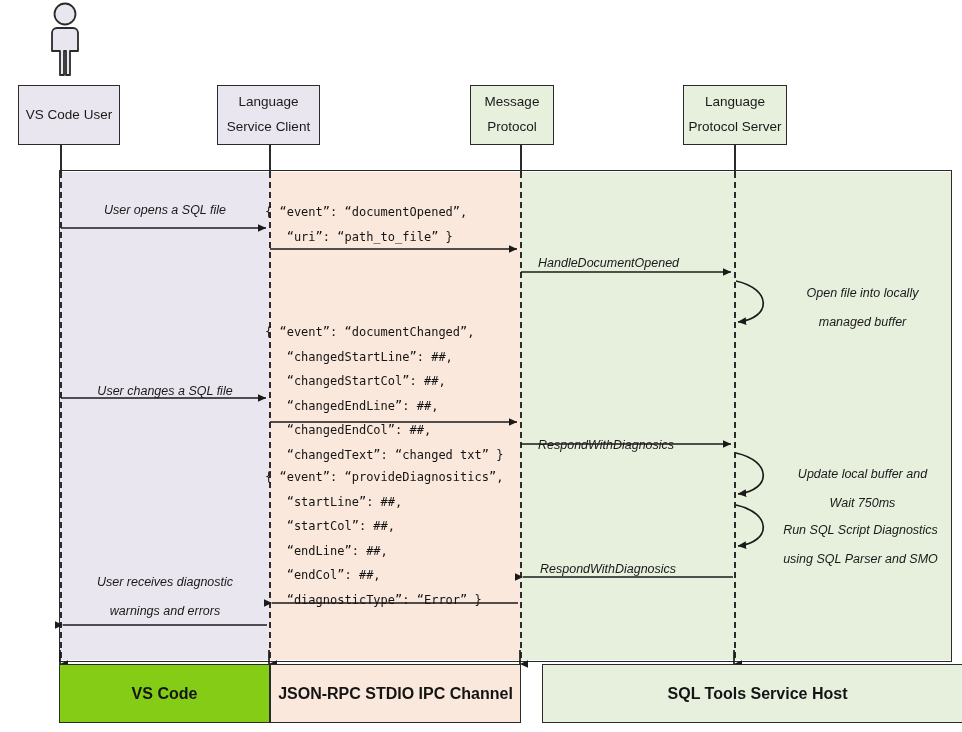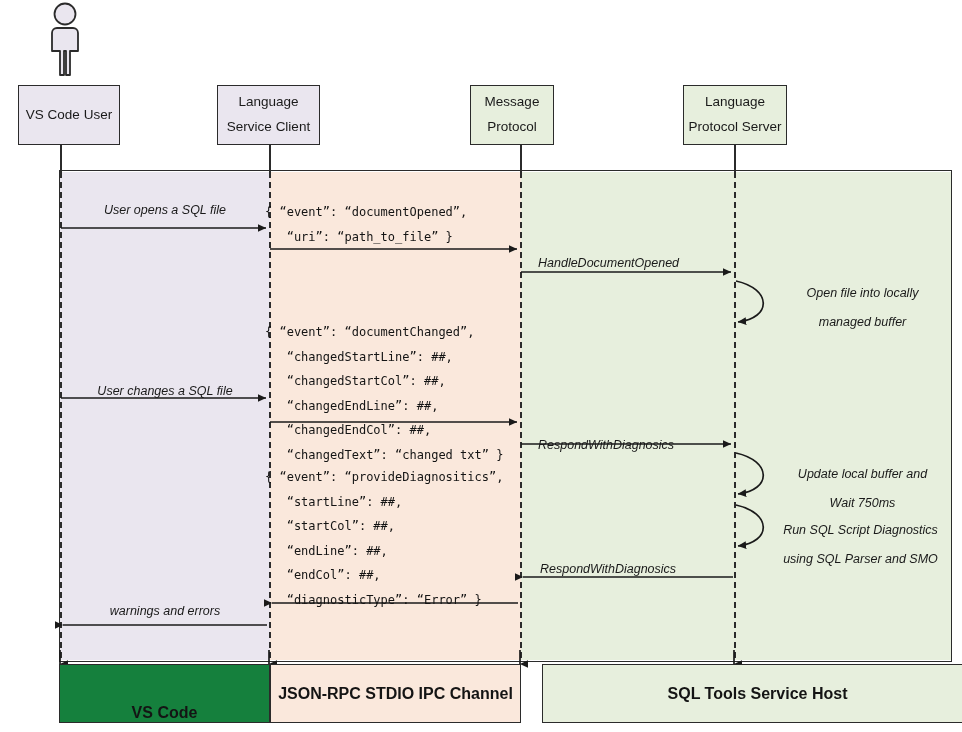--- a/index.html
+++ b/index.html
@@ -114,21 +114,21 @@
     position: absolute;
     box-sizing: border-box;
     border: 1.6px solid #2b2b2b;
     display: flex;
     align-items: center;
     justify-content: center;
     font-size: 16px;
     font-weight: bold;
     color: #141414;
   }
-  .f-vscode { background: #15803d; align-items: flex-end; }
+  .f-vscode { background: #84cc16; }
   .f-ipc    { background: #FAE8DC; }
   .f-host   { background: #E7EFDD; margin-left: 21px; }
 </style>
 </head>
 <body>
 
 <div id="canvas">
 
   <div class="actor" style="left:35px; top:2px;">
     <svg width="60" height="76" viewBox="0 0 60 76">
@@ -208,20 +208,21 @@
     <line x1="60" y1="650" x2="60" y2="664" stroke="#1a1a1a" stroke-width="1.7" marker-end="url(#ahd)"></line>
     <line x1="269" y1="650" x2="269" y2="664" stroke="#1a1a1a" stroke-width="1.7" marker-end="url(#ahd)"></line>
     <line x1="520" y1="650" x2="520" y2="664" stroke="#1a1a1a" stroke-width="1.7" marker-end="url(#ahd)"></line>
     <line x1="734" y1="650" x2="734" y2="664" stroke="#1a1a1a" stroke-width="1.7" marker-end="url(#ahd)"></line>
   </svg>
 
   <div class="msg-label center" style="left:64px; top:199px; width:202px;">User opens a SQL file</div>
 
   <div class="msg-label center" style="left:64px; top:380px; width:202px;">User changes a SQL file</div>
 
+  <div class="msg-label center" style="left:64px; top:571px; width:202px;">User receives diagnostic</div>
   <div class="msg-label center" style="left:64px; top:600px; width:202px;">warnings and errors</div>
 
   <div class="msg-label" style="left:538px; top:252px;">HandleDocumentOpened</div>
 
   <div class="msg-label" style="left:538px; top:434px;">RespondWithDiagnosics</div>
 
   <div class="msg-label" style="left:540px; top:558px;">RespondWithDiagnosics</div>
 
   <div class="json-block" style="left:265px; top:200px;">{ “event”: “documentOpened”,
    “uri”: “path_to_file” }</div>

